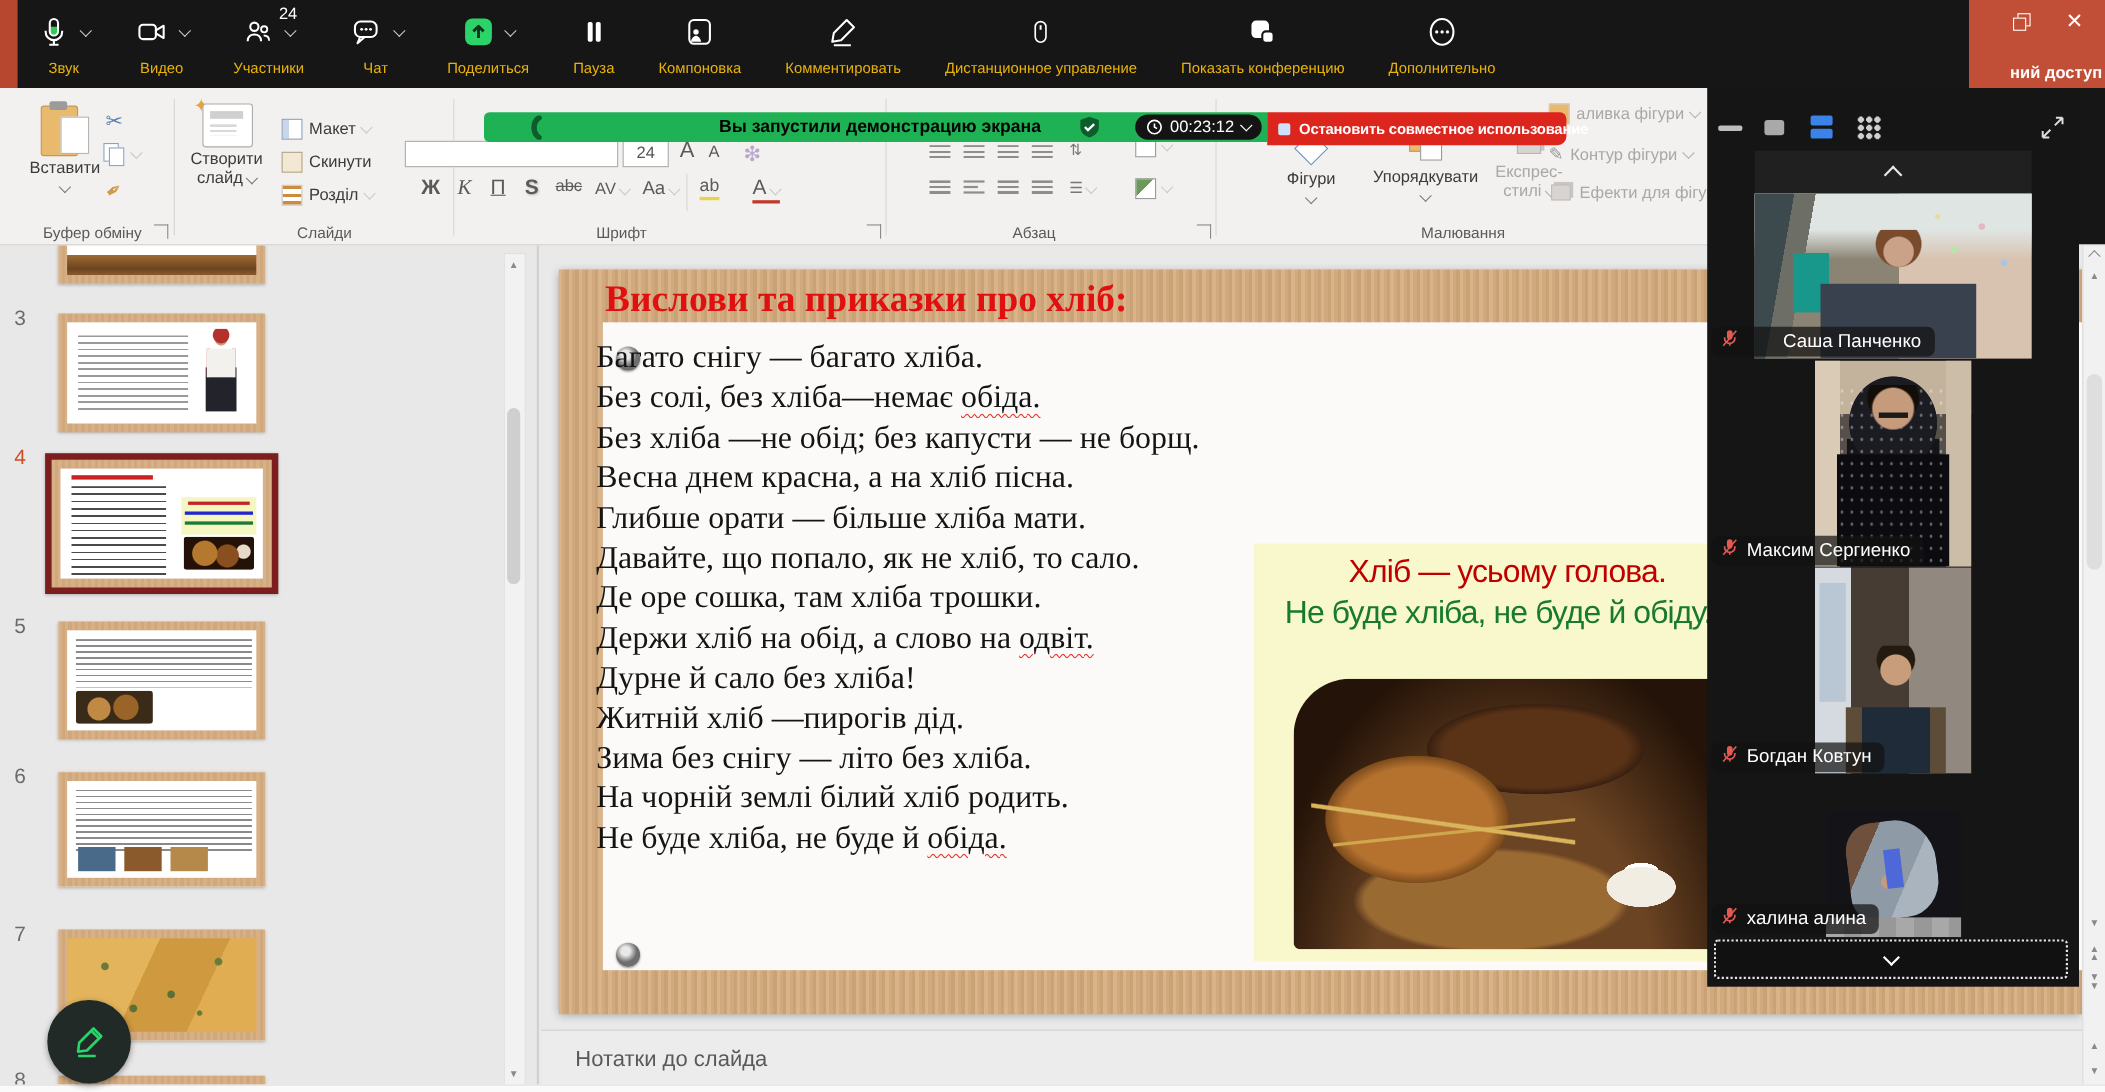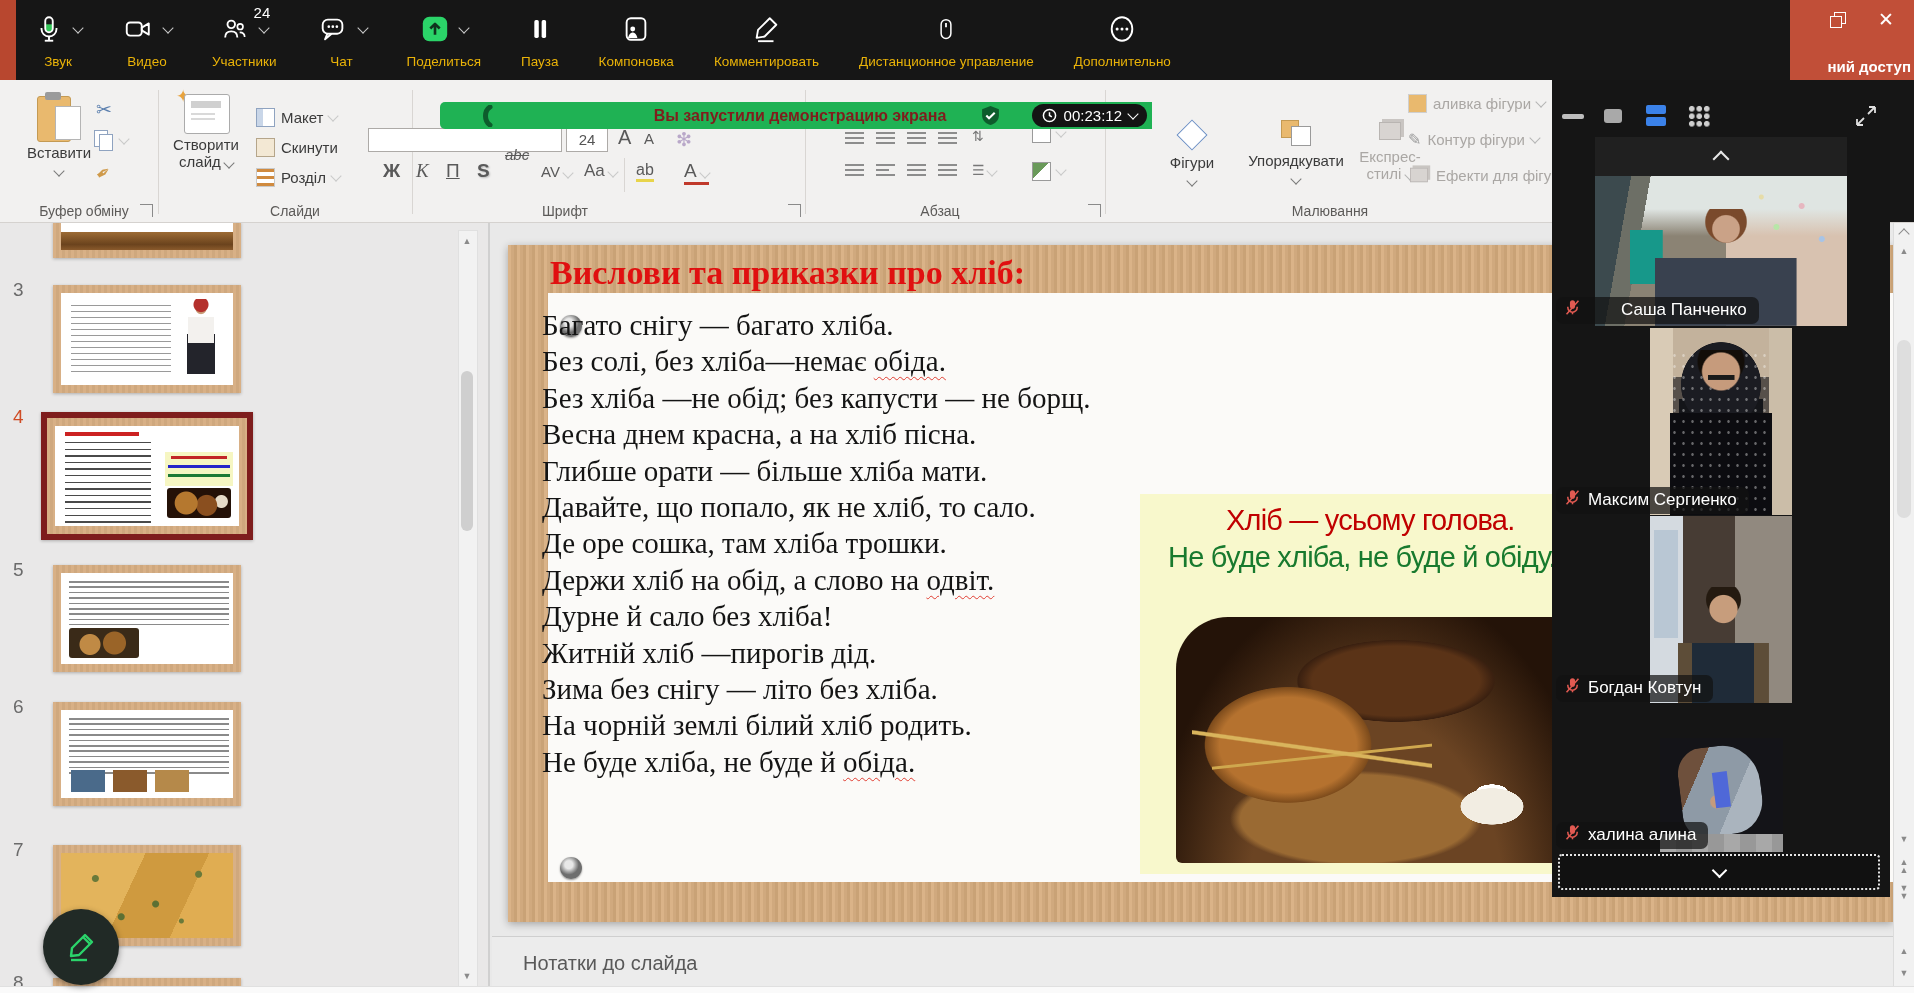--- a/index.html
+++ b/index.html
@@ -58,21 +58,21 @@
      linear-gradient(#8d8d8d 0 0) 0 10px/19px 2px no-repeat,
      linear-gradient(#8d8d8d 0 0) 0 15px/13px 2px no-repeat;}
   .diamond{width:20px;height:20px;border:1.8px solid #6b8fc4;transform:rotate(45deg);margin:4px auto 8px;background:#fff;}
   .arrsq{position:relative;width:30px;height:26px;margin:0 auto 6px;}
   .arrsq i.a{position:absolute;left:0;top:0;width:16px;height:16px;background:#e9b96e;border:1px solid #c49a53;}
   .arrsq i.b{position:absolute;right:0;bottom:0;width:18px;height:18px;background:#fff;border:1px solid #9a9a9a;}
   .cube{width:20px;height:16px;background:#d8d4d1;border:1px solid #b9b5b2;box-shadow:3px -3px 0 #c9c5c2;}
   
   #banner-green{position:absolute;left:440px;top:102px;width:712px;height:27px;background:#1fb254;
      border-radius:5px 0 0 5px;z-index:30;display:flex;align-items:center;}
-  #banner-msg{position:absolute;left:150px;width:420px;text-align:center;color:#7f1d1d;font-weight:bold;font-size:16px;}
+  #banner-msg{position:absolute;left:150px;width:420px;text-align:center;color:#000000;font-weight:bold;font-size:16px;}
   #share-swirl{position:absolute;left:38px;top:3px;}
   #shield{position:absolute;left:540px;top:3px;}
   #timer-pill{position:absolute;right:5px;top:2px;height:23px;display:flex;align-items:center;gap:7px;
      background:#141414;border-radius:12px;padding:0 10px;color:#fff;font-size:15px;cursor:pointer;}
   #banner-red{position:absolute;left:1152px;top:102px;width:272px;height:30px;background:#dc251c;
      border-radius:0 6px 8px 0;z-index:30;display:flex;align-items:center;gap:8px;padding-left:10px;box-sizing:border-box;cursor:pointer;}
   #stop-sq{width:11px;height:11px;background:#cfe0fa;border-radius:2px;flex:none;}
   #banner-red span{color:#fff;font-weight:bold;font-size:13.5px;letter-spacing:-0.2px;white-space:nowrap;}
   
   #thumb-panel{position:absolute;left:0;top:222px;width:490px;height:771px;background:#e9e8e8;border-right:2px solid #d0d0d0;z-index:3;box-sizing:border-box;}
@@ -282,21 +282,21 @@
 
     <div class="fontbox" style="left:368px;top:48px;width:192px;height:22px;"></div>
     <div class="fontbox" style="left:566px;top:48px;width:40px;height:22px;font-size:15px;color:#555;text-align:center;line-height:22px;">24</div>
     <div class="glyph" style="left:618px;top:46px;font-size:20px;">А</div>
     <div class="glyph" style="left:644px;top:50px;font-size:15px;">А</div>
     <div class="glyph" style="left:676px;top:48px;color:#b9a8c9;">❇</div>
     <div class="glyph" style="left:383px;top:80px;font-weight:bold;">Ж</div>
     <div class="glyph" style="left:416px;top:80px;font-style:italic;font-family:'Liberation Serif',serif;">К</div>
     <div class="glyph" style="left:446px;top:80px;text-decoration:underline;">П</div>
     <div class="glyph" style="left:477px;top:80px;font-weight:bold;text-shadow:1px 1px 2px #bbb;">S</div>
-    <div class="glyph" style="left:505px;top:66px;font-size:15px;text-decoration:line-through;font-style:italic;">abc</div>
+    <div class="glyph" style="left:505px;top:81px;font-size:15px;text-decoration:line-through;">abc</div>
     <div class="glyph" style="left:541px;top:83px;font-size:15px;"><span>AV</span><span class="chev down sm" style="margin-left:4px;"></span></div>
     <div class="glyph" style="left:584px;top:81px;font-size:17px;"><span>Aa</span><span class="chev down sm" style="margin-left:4px;"></span></div>
     <div class="rdiv" style="left:624px;top:78px;bottom:30px;"></div>
     <div class="glyph" style="left:636px;top:81px;font-size:16px;border-bottom:3px solid #e8d44a;"><span>ab</span></div>
     <div class="glyph" style="left:684px;top:80px;border-bottom:3px solid #c0392b;"><span>А</span><span class="chev down sm" style="margin-left:4px;"></span></div>
     <div class="rlabel" style="left:565px;">Шрифт</div>
     <div class="launcher" style="left:788px;"></div>
     <div class="rdiv" style="left:805px;"></div>
 
     <div class="pic" style="left:845px;top:52px;"></div>
@@ -366,20 +366,24 @@
       <path d="M6 10l2.6 2.6L14 7.4" stroke="#fff" stroke-width="2" fill="none"></path>
     </svg>
     <div id="timer-pill">
       <svg width="15" height="15" viewBox="0 0 16 16">
         <circle cx="8" cy="8" r="6.5" stroke="#fff" stroke-width="1.6" fill="none"></circle>
         <path d="M8 4.5V8l2.5 1.5" stroke="#fff" stroke-width="1.6" fill="none"></path>
       </svg>
       <span>00:23:12</span>
       <span class="chev down" style="border-color:#fff;"></span>
     </div>
+  </div>
+  <div id="banner-red">
+    <span id="stop-sq"></span>
+    <span>Остановить совместное использование</span>
   </div>
 
   <div id="thumb-panel">
     <div id="thumb-list">
         <div class="tframe art-s2" style="top: 0px; height: 36px;">
           <div class="tinner"></div>
         </div>
         <div class="thumb-num" style="top: 57px;">3</div>
         <div class="tframe art-s3" style="top: 63px; height: 108px;">
           <div class="tinner"></div>
@@ -633,20 +637,31 @@
                 <rect x="9.5" y="3.5" width="13" height="25" rx="6.5" stroke="#fff" stroke-width="2" fill="none"></rect>
                 <line x1="16" y1="8" x2="16" y2="13.5" stroke="#fff" stroke-width="2.4"></line>
               </svg>
             </div>
           </div>
           <div class="zt-label">Дистанционное управление</div>
         </div>
         <div class="zt-item">
           <div class="zt-top">
             <div class="zt-ic">
+              <svg width="32" height="30" viewBox="0 0 32 32">
+                <rect x="5" y="5" width="17" height="17" rx="4.5" fill="#fff"></rect>
+                <rect x="15.5" y="15.5" width="11" height="11" rx="3.5" fill="#fff" stroke="#161616" stroke-width="2"></rect>
+              </svg>
+            </div>
+          </div>
+          <div class="zt-label">Показать конференцию</div>
+        </div>
+        <div class="zt-item">
+          <div class="zt-top">
+            <div class="zt-ic">
               <svg width="30" height="32" viewBox="0 0 32 32">
                 <ellipse cx="16" cy="16" rx="11" ry="12.5" stroke="#fff" stroke-width="2" fill="none"></ellipse>
                 <circle cx="10.8" cy="16" r="1.6" fill="#fff"></circle>
                 <circle cx="16" cy="16" r="1.6" fill="#fff"></circle>
                 <circle cx="21.2" cy="16" r="1.6" fill="#fff"></circle>
               </svg>
             </div>
           </div>
           <div class="zt-label">Дополнительно</div>
         </div>

